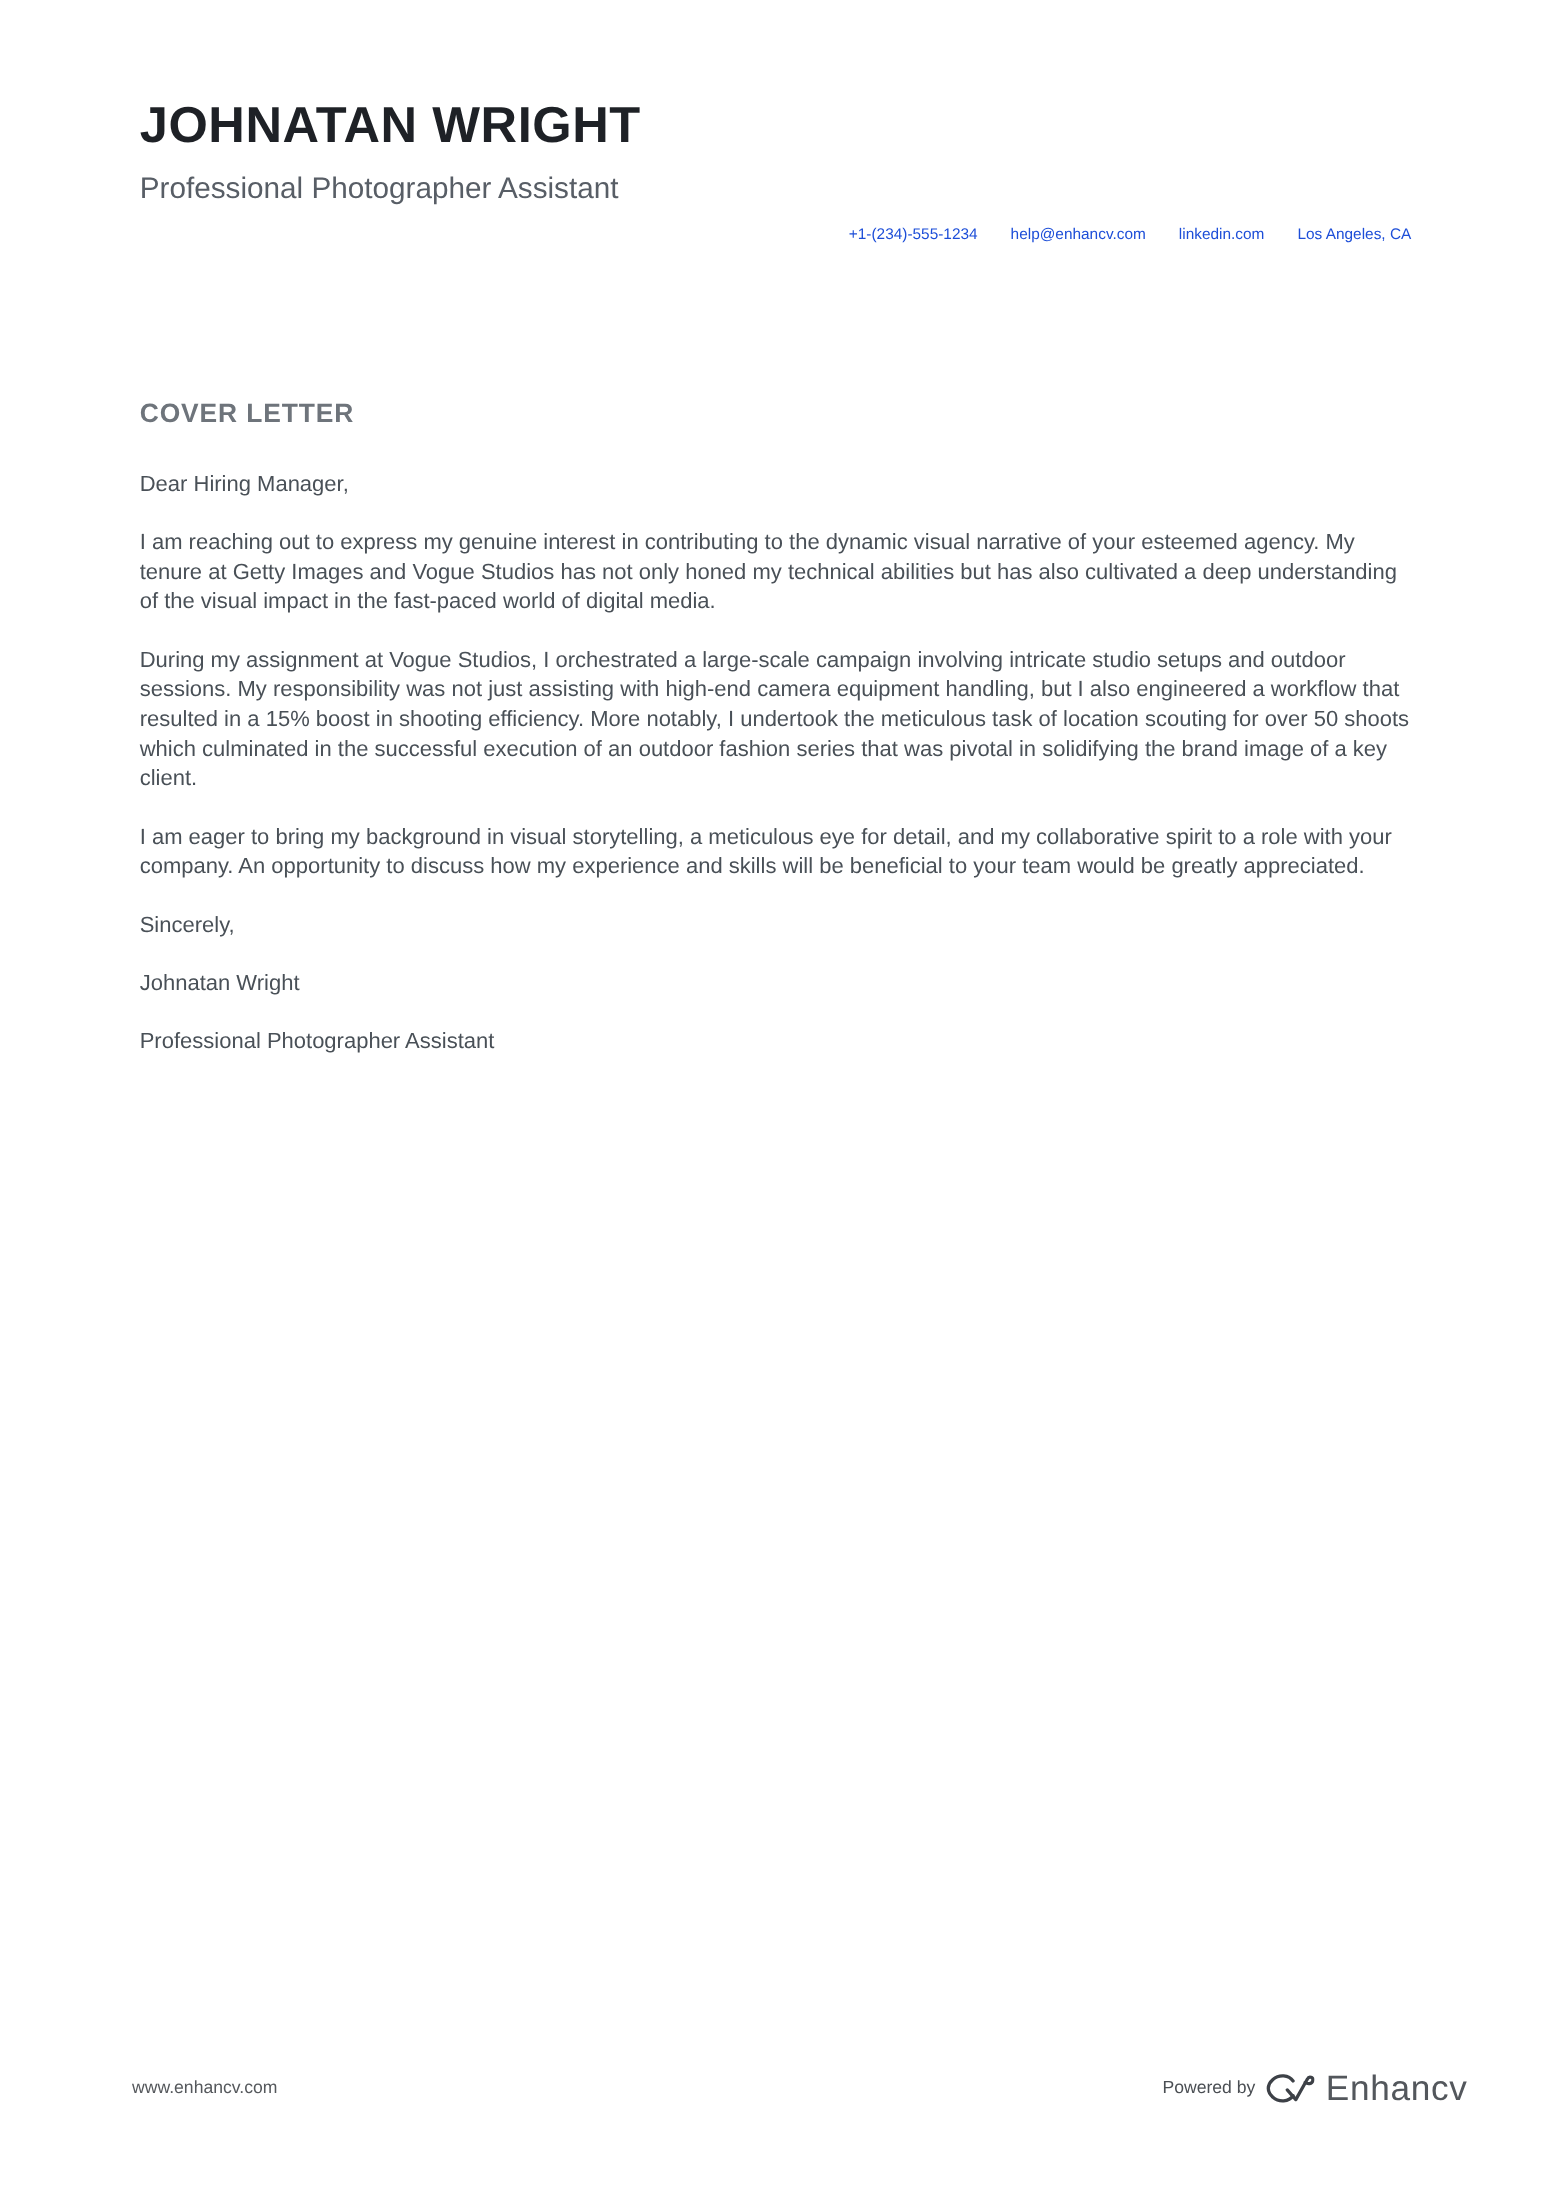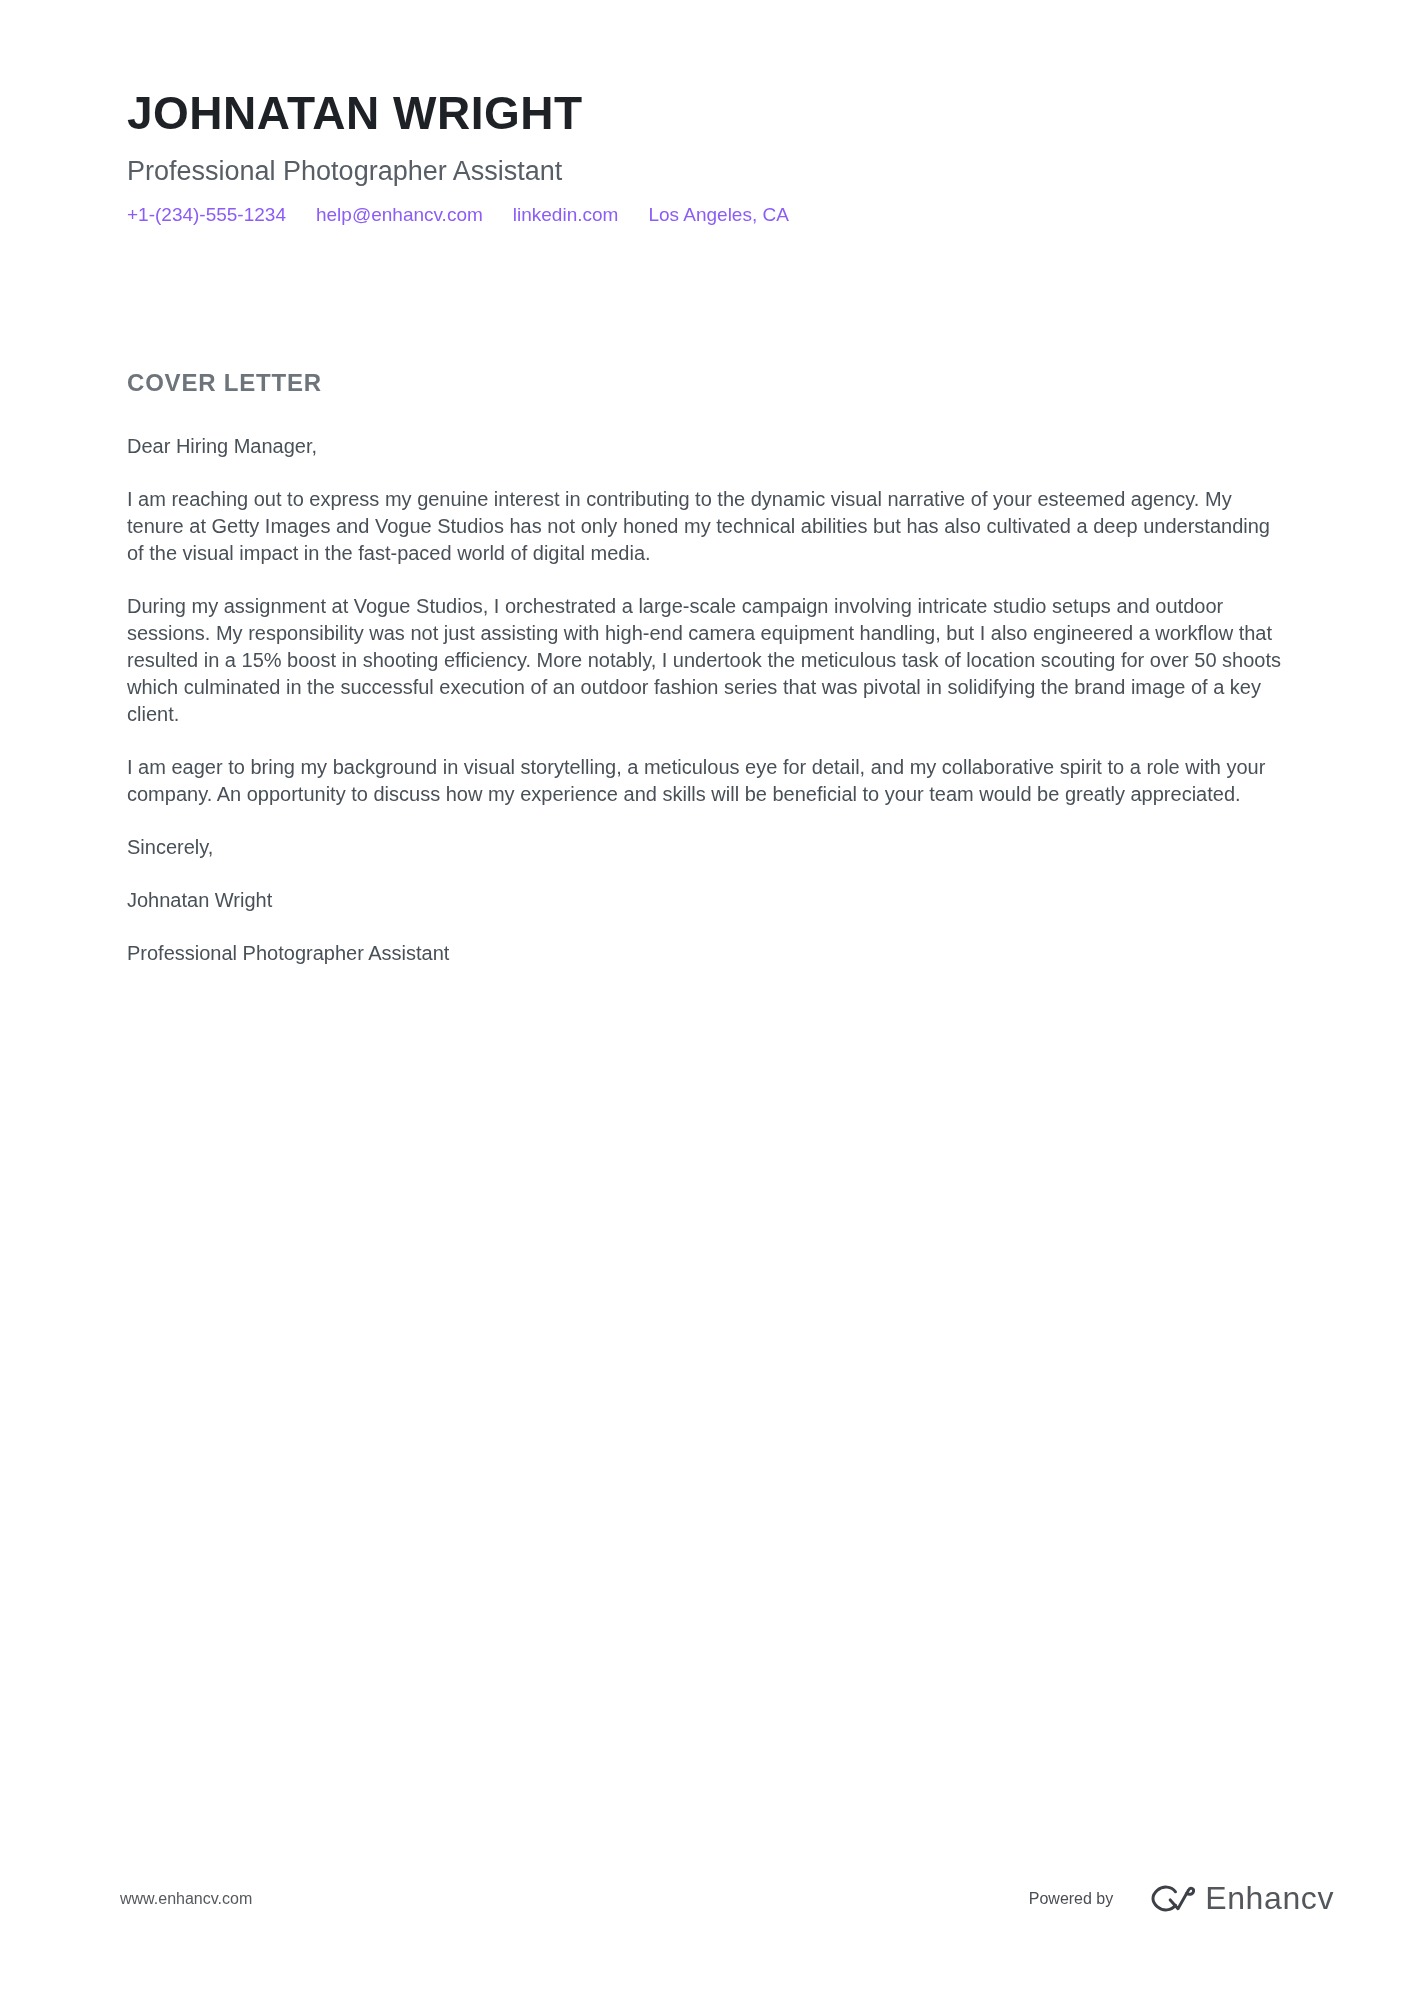--- a/index.html
+++ b/index.html
@@ -27,22 +27,23 @@
     margin: 0 0 17px 0;
     font-size: 27px;
     line-height: 1.2;
     font-weight: 400;
     color: #585e66;
   }
   .contact-row {
     display: flex;
     align-items: center;
     gap: 30px;
-    font-size: 19px;
-    color: #8b5cf6;
+    font-size: 14px;
+    color: #1d4ed8;
+    justify-content: flex-end;
   }
   .contact-row span { white-space: nowrap; }
   .section-heading {
     margin: 143px 0 0 0;
     font-size: 24px;
     font-weight: 700;
     letter-spacing: 0.8px;
     color: #6e747b;
   }
   .letter-body {
@@ -66,21 +67,21 @@
     align-items: center;
   }
   .footer-url {
     font-size: 16px;
     color: #55585c;
     text-decoration: none;
   }
   .powered-by {
     display: flex;
     align-items: center;
-    gap: 36px;
+    gap: 8px;
   }
   .powered-by-label {
     font-size: 16px;
     color: #4a4e53;
   }
   .brand-lockup {
     display: flex;
     align-items: center;
     gap: 10px;
     cursor: pointer;

